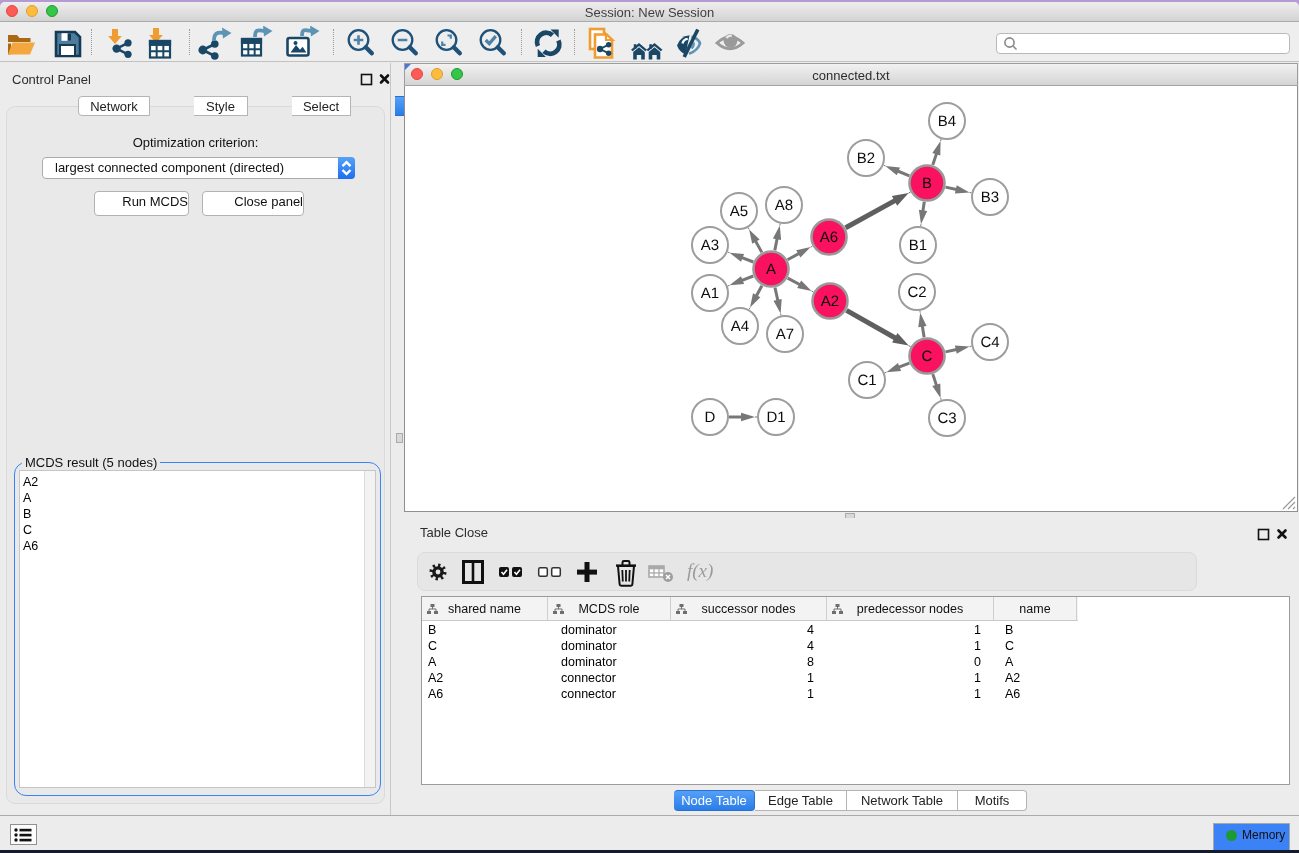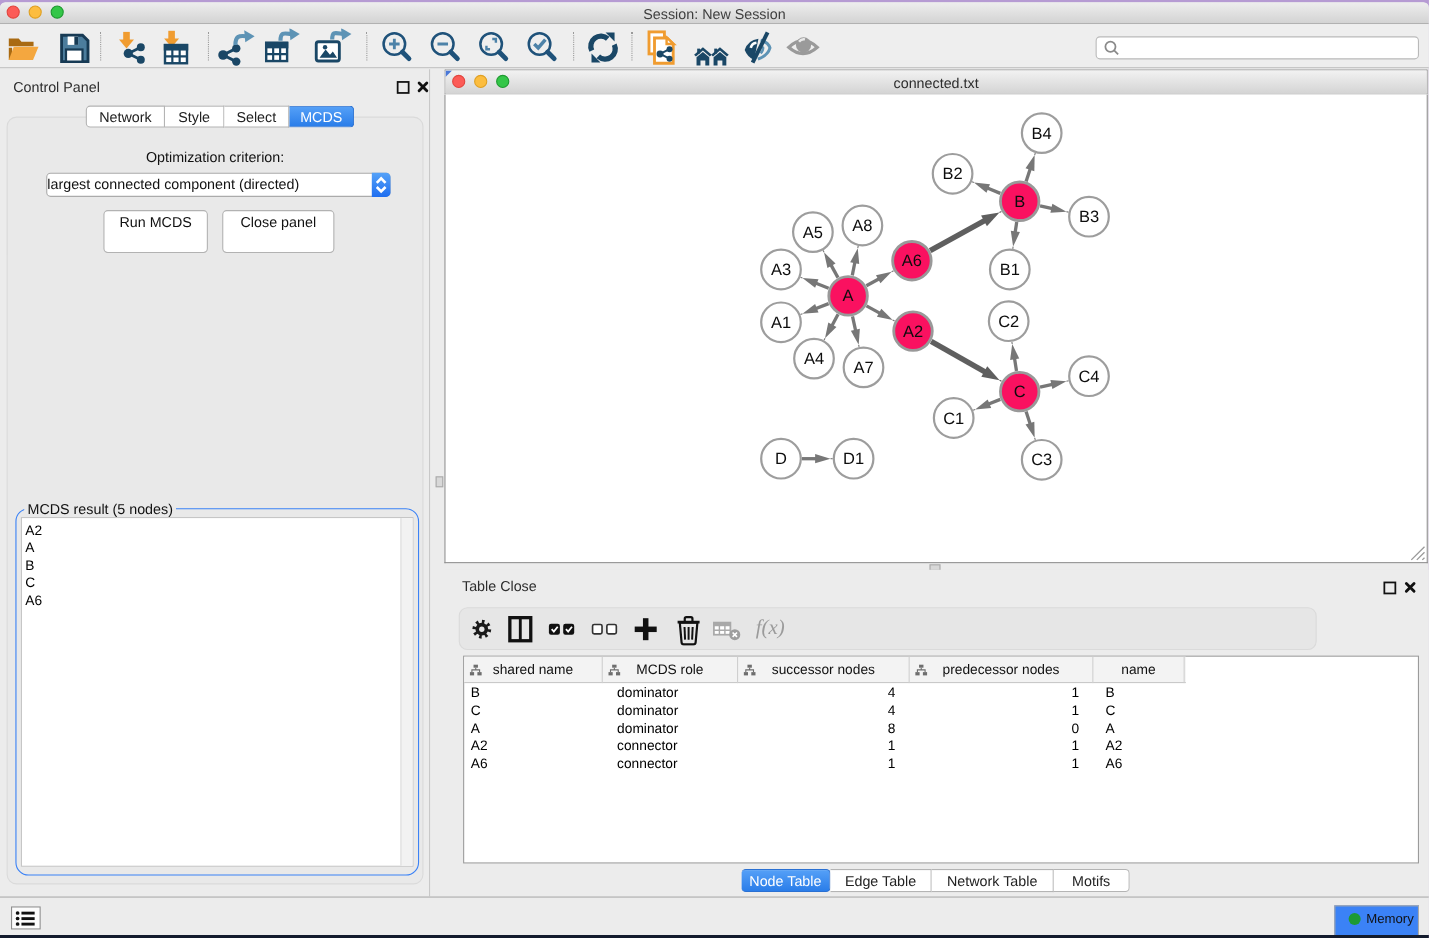--- a/index.html
+++ b/index.html
@@ -14,28 +14,28 @@
 .tl.g { left:46px; background:#34c648; border:1px solid #1f9a31; }
 .titlebar .title { position:absolute; top:3px; left:0; width:100%; text-align:center; font-size:13px; color:#3f3f3f; }
 
 .toolbar { position:absolute; left:0; top:20px; width:1299px; height:40px; background:#eeeeee; border-bottom:1px solid #c2c2c2; }
 .tbsep { position:absolute; top:7px; height:26px; width:0; border-left:1px dotted #9a9a9a; }
 .search { position:absolute; left:996px; top:11px; width:294px; height:21px; background:#ffffff; border:1px solid #b9b9b9; border-radius:4px; }
 
 .cpanel { position:absolute; left:0; top:61px; width:391px; height:752px; background:#ececec; border-right:1px solid #c8c8c8; }
 .cpanel .ptitle { position:absolute; left:12px; top:71px; font-size:13px; color:#2d2d2d; }
 .cbody { position:absolute; left:6px; top:43px; width:379px; height:698px; background:#e9e9e9; border:1px solid #dadada; border-radius:9px; }
-.tabs { position:absolute; left:78px; top:33px; height:20px; display:flex; }
+.tabs { position:absolute; left:78px; top:33px; height:20px; display:flex;gap:44px; }
 .tab { height:20px; font-size:13px; color:#222; background:#ffffff; border:1px solid #b4b4b4; border-left:none; display:flex; align-items:center; justify-content:center; }
 .tab.first { border-left:1px solid #b4b4b4; border-radius:4px 0 0 4px; }
 .tab.sel { background:linear-gradient(#55a0f7,#2a7de9); color:#fff; border-color:#2a70d2; border-radius:0 4px 4px 0; }
 .optlabel { position:absolute; left:0; top:72px; width:391px; text-align:center; font-size:13px; color:#111; }
-.combo { position:absolute; left:42px; top:94px; width:313px; height:22px; background:#ffffff; border:1px solid #ababab; border-radius:4px; font-size:13px; color:#111; line-height:20px; }
+.combo { position:absolute; left:42px; top:94px; width:313px; height:22px; background:#ffffff; border:1px solid #ababab; border-radius:4px; font-size:13px; color:#111; line-height:20px; padding-left:12px; }
 .combo .spin { position:absolute; right:-1px; top:-1px; width:17px; height:22px; background:linear-gradient(#55a2f8,#1f6ef0); border-radius:0 4px 4px 0; }
-.btn { position:absolute; height:39px; background:#ffffff; border:1px solid #b2b2b2; border-radius:4px; font-size:13px; color:#111; text-align:center; line-height:19px; }
+.btn { position:absolute; height:25px; background:#ffffff; border:1px solid #b2b2b2; border-radius:4px; font-size:13px; color:#111; text-align:right; line-height:19px; }
 .groupbox { position:absolute; left:14px; top:399px; width:367px; height:334px; border:1px solid #3b82f6; border-radius:12px; }
 .grouptitle { position:absolute; left:7px; top:-8px; background:#e9e9e9; padding:0 3px; font-size:13px; color:#111; }
 .listbox { position:absolute; left:4px; top:7px; width:357px; height:318px; padding-top:3px; background:#ffffff; border:1px solid #c6c6c6; font-size:12.5px; color:#000; }
 .listbox .item { height:16px; line-height:16px; padding-left:3px; }
 .lbscroll { position:absolute; right:0; top:0; width:11px; height:100%; background:#f2f2f2; border-left:1px solid #dcdcdc; }
 
 .netwin { position:absolute; left:404px; top:61px; width:894px; height:449px; }
 .nettitle { position:absolute; left:0; top:0; width:100%; height:23px; background:linear-gradient(#f2f2f2,#d4d4d4); border:1px solid #9d9d9d; border-bottom:1px solid #a3a3a3; border-radius:1px; }
 .nettitle .title { position:absolute; top:4px; left:0; width:100%; text-align:center; font-size:13px; color:#2d2d2d; }
 .ntl { position:absolute; top:3.5px; width:12px; height:12px; border-radius:50%; }

